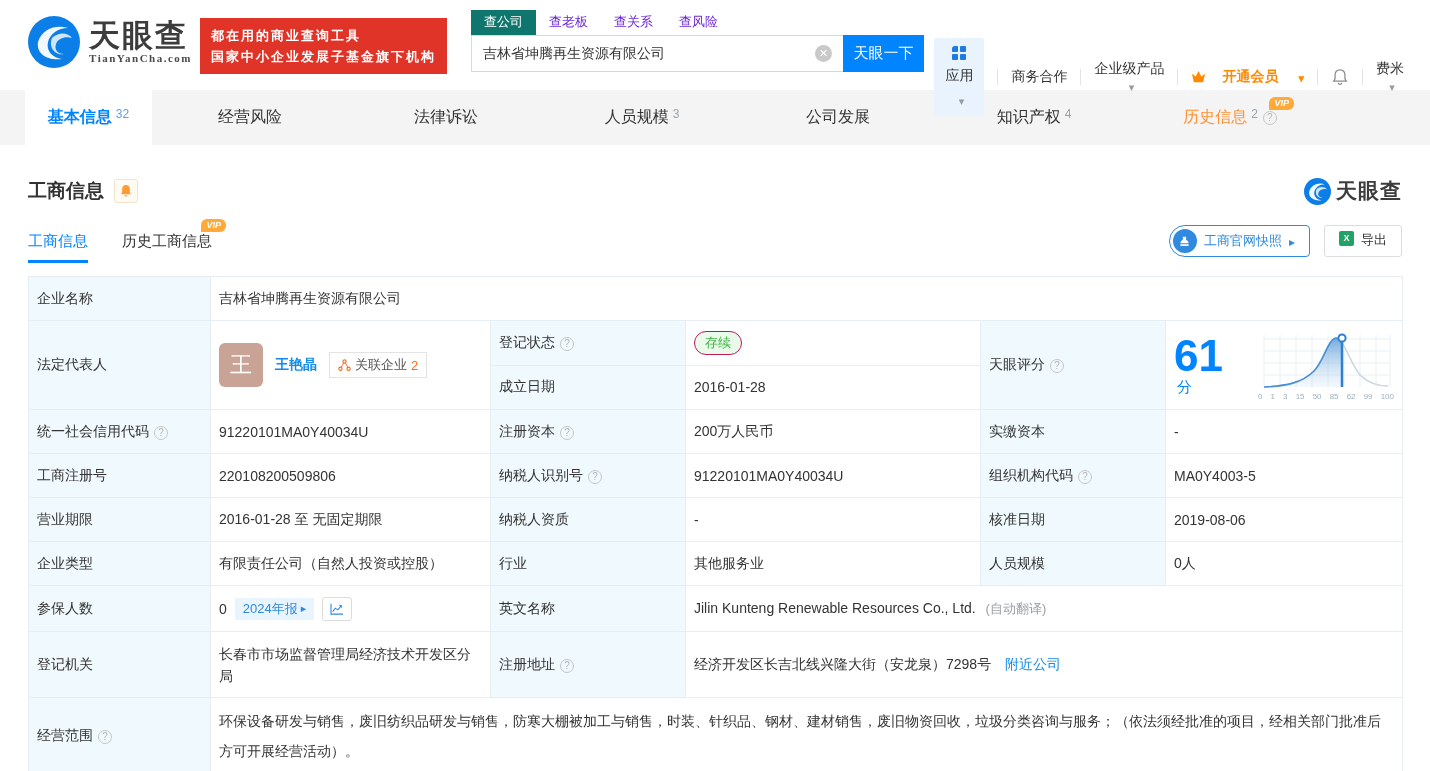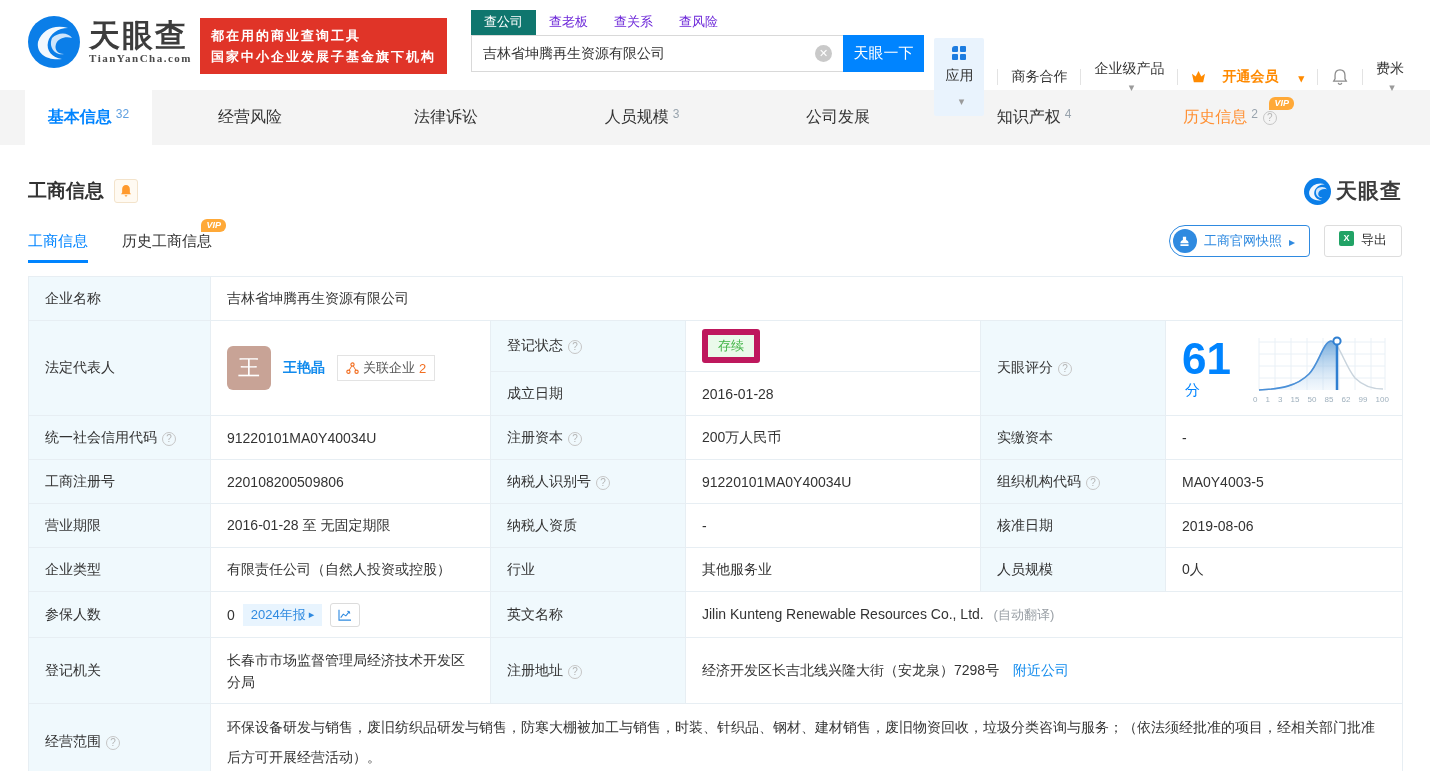--- a/index.html
+++ b/index.html
@@ -72,29 +72,29 @@
                   border-radius: 16px 4px 4px 16px; padding: 3px 14px 3px 3px; font-size: 13px; background: #fff; cursor: pointer; }
   .stamp-circle { width: 24px; height: 24px; border-radius: 50%; background: #2f8ae0; display: flex; align-items: center; justify-content: center; }
   .snapshot-btn .arrow::after { content: "▸"; color: #2f8ae0; font-size: 12px; }
   .export-btn { display: flex; align-items: flex-start; gap: 7px; border: 1px solid #ddd; border-radius: 3px;
                 padding: 5px 14px; font-size: 13px; color: #333; background: #fff; cursor: pointer; }
   .excel-icon { width: 15px; height: 15px; background: #21a366; border-radius: 2px; color: #fff; font-size: 9px;
                 font-weight: bold; text-align: center; line-height: 15px; }
   .excel-icon::after { content: "X"; }
   
   table.info { width: 1374px; border-collapse: collapse; margin-top: 13px; table-layout: fixed; }
-  table.info td { border: 1px solid #e7eef3; font-size: 14px; padding: 8px 16px; vertical-align: middle; color: #333; }
+  table.info td { border: 1px solid #e7eef3; font-size: 14px; padding: 8px 8px; vertical-align: middle; color: #333; }
   td.lbl { background: #f0f9fd; }
   .h44 { height: 44px; }
   .h46 { height: 46px; }
   .h66 { height: 66px; }
   .h74 { height: 74px; }
   .link { color: #128bed; cursor: pointer; text-decoration: none; }
-  .status-badge { display: inline-block; background: #eafaea; border: 6px solid #be185d; color: #44b549;
-                  font-size: 13px; padding: 2px 10px; border-radius: 3px; }
+  .status-badge { display: inline-block; background: #eafaea; border: 1px solid #be185d; color: #44b549;
+                  font-size: 13px; padding: 2px 10px; border-radius: 12px; }
   .rep-cell { display: flex; align-items: center; gap: 12px; }
   .avatar { width: 44px; height: 44px; border-radius: 6px; background: #c8a396; color: #fff; font-size: 22px;
             display: flex; align-items: center; justify-content: center; cursor: pointer; flex: none; }
   .rep-name { font-size: 14px; font-weight: bold; }
   .related-badge { display: inline-flex; align-items: center; gap: 4px; border: 1px solid #e3e3e3; padding: 3px 8px;
                    font-size: 13px; color: #555; cursor: pointer; }
   .related-badge .num { color: #f26e21; }
   .annual-badge { display: inline-flex; align-items: center; background: #e8f4fe; color: #2f8ae0; font-size: 13px;
                   padding: 2px 8px; cursor: pointer; }
   .annual-badge::after { content: "▸"; font-size: 11px; margin-left: 3px; }

